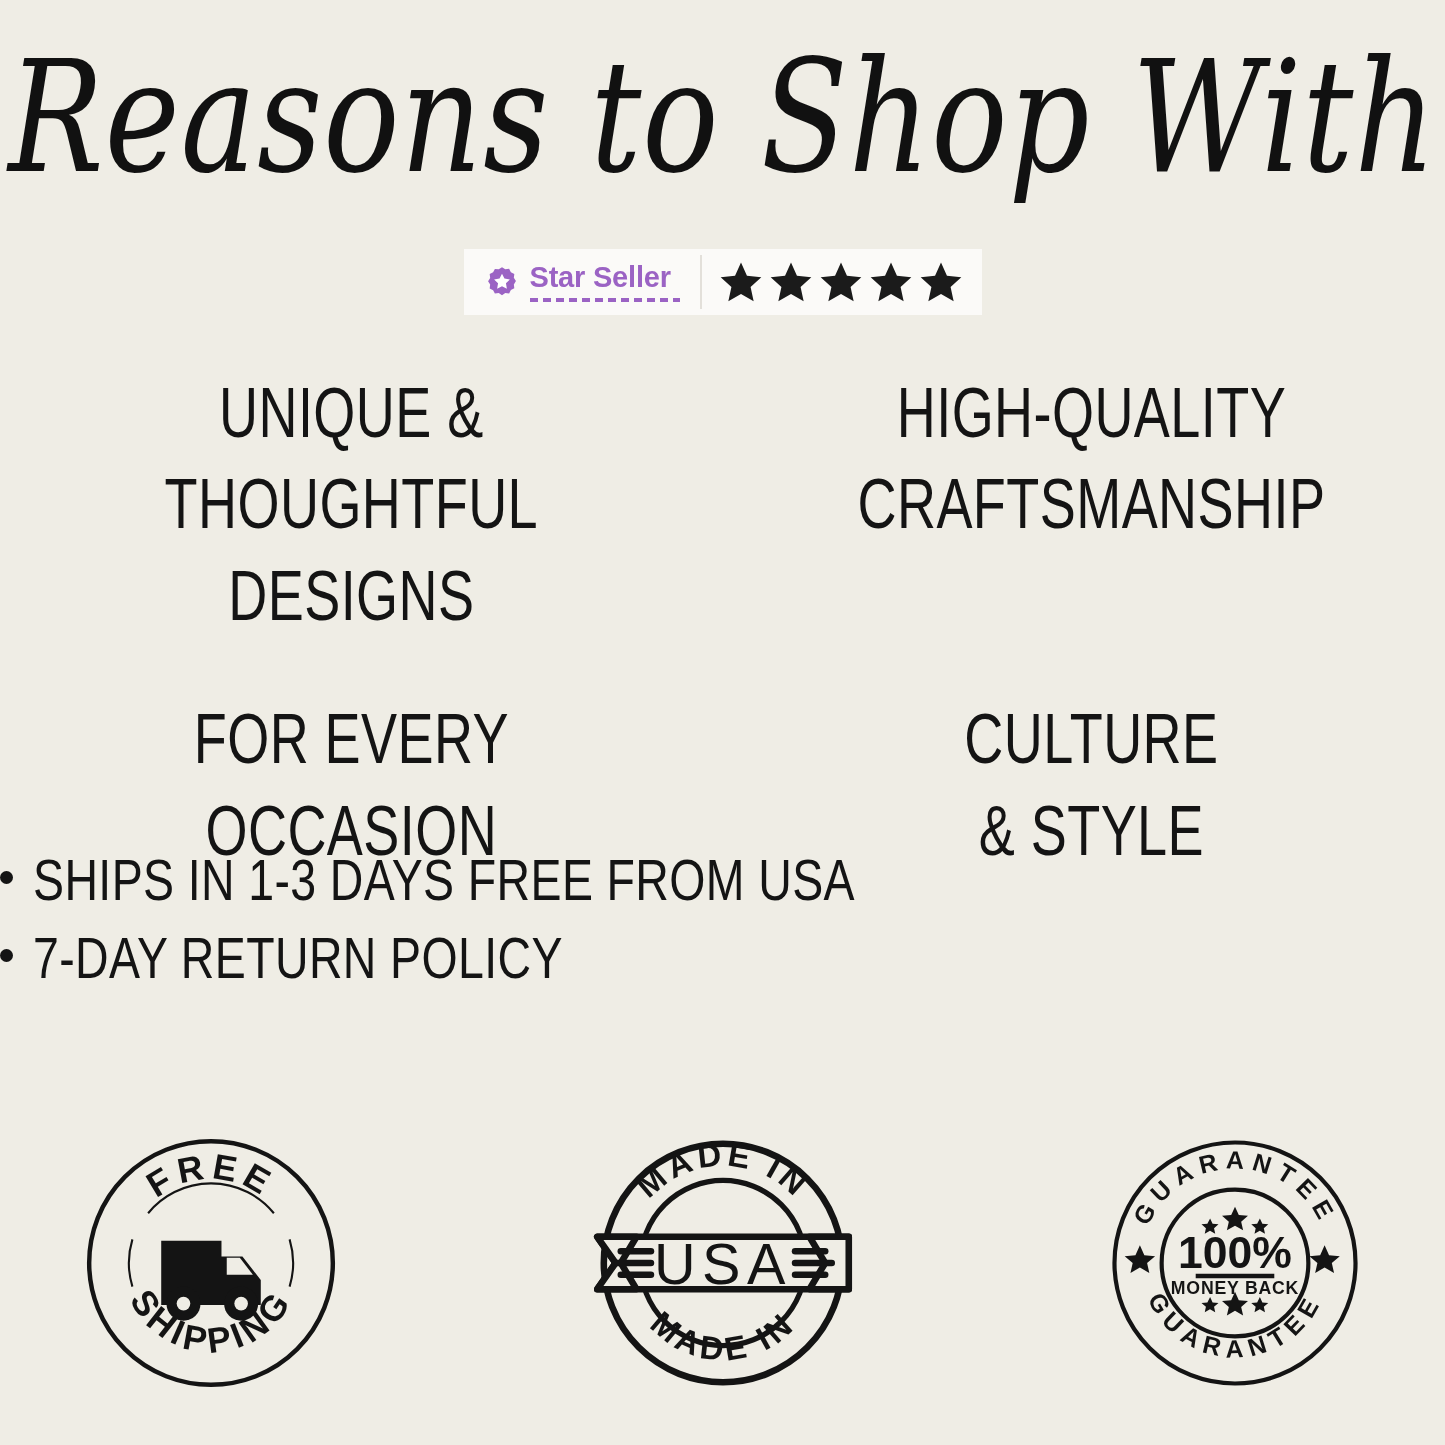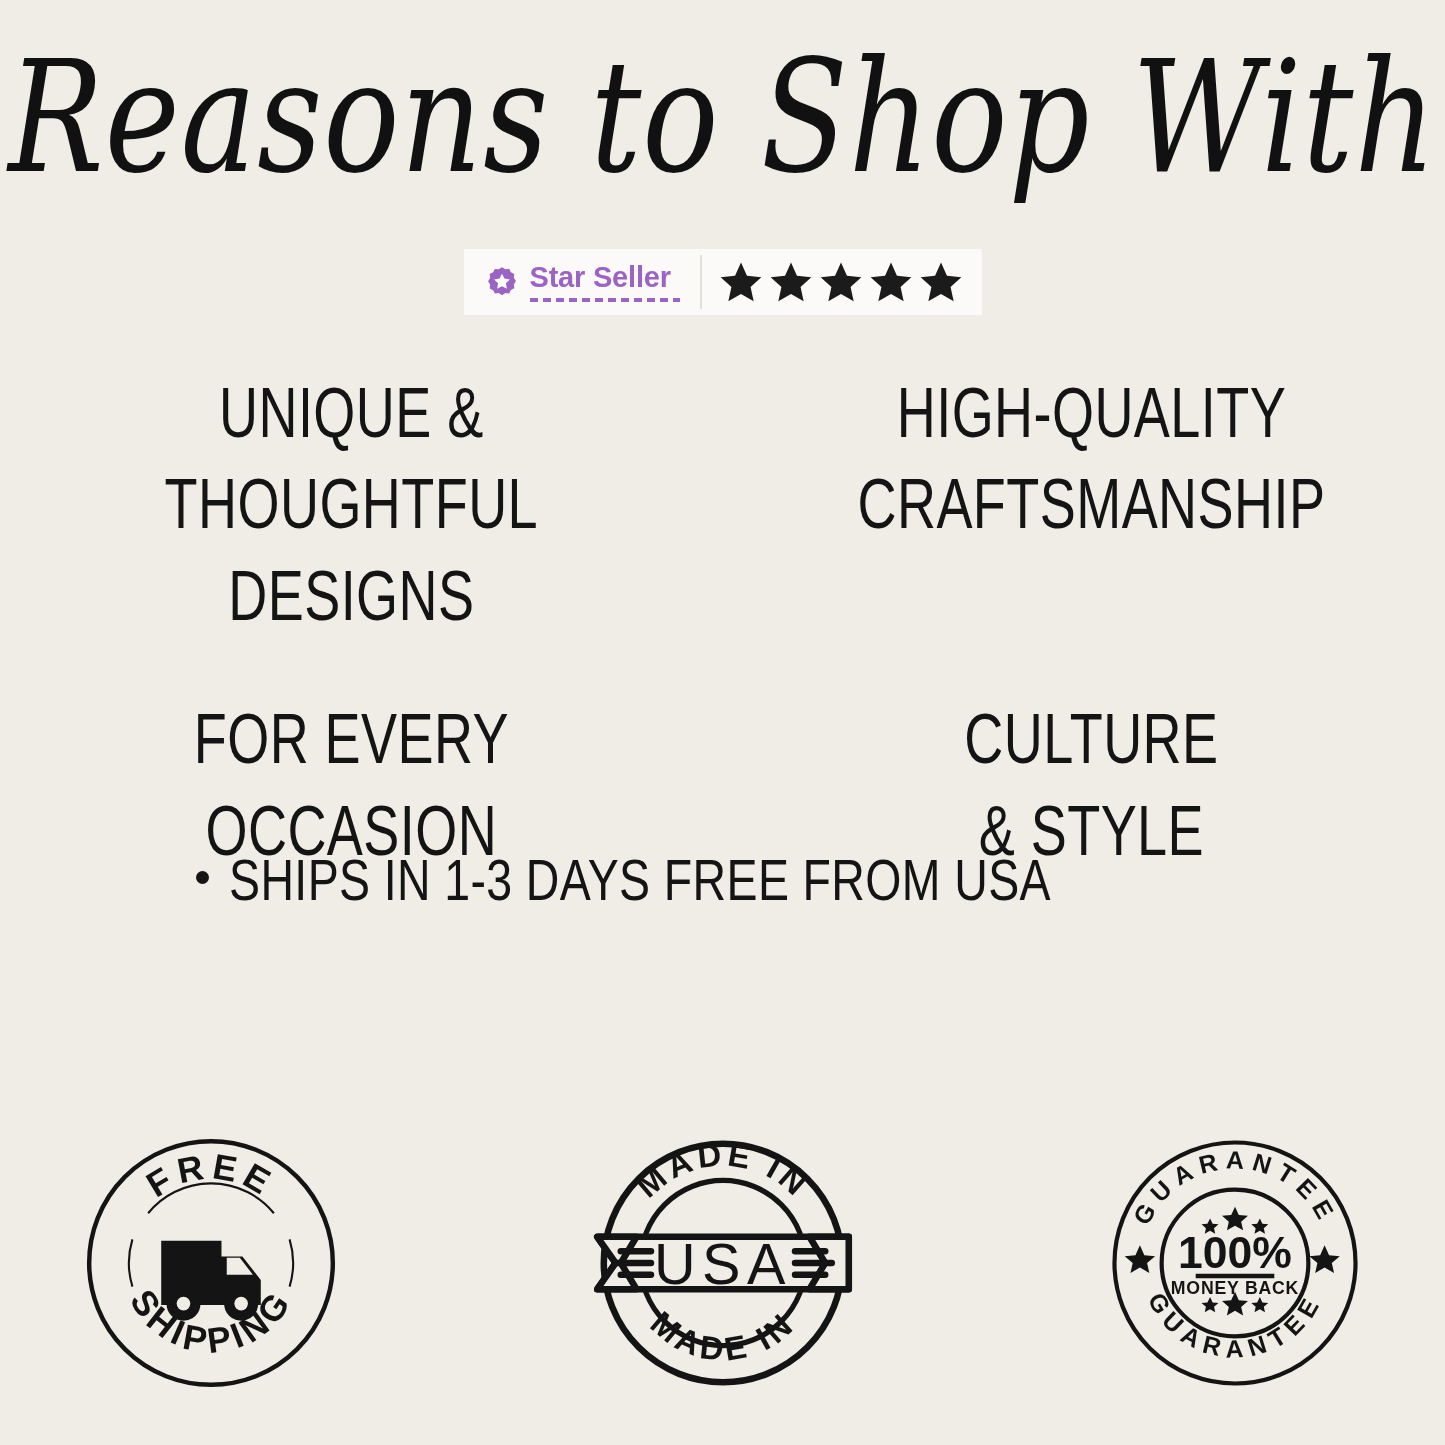--- a/index.html
+++ b/index.html
@@ -136,21 +136,20 @@
   .col-right { padding-left: 16px; }
 
   
   .bullets {
     position: absolute;
     top: 852px;
     left: 0;
     width: 1308px;
     display: flex;
     flex-direction: column;
-    align-items: center;
   }
   .bullets-inner {
     display: flex;
     flex-direction: column;
     gap: 20px;
   }
   .bullet-row {
     display: flex;
     align-items: baseline;
     font-family: "Liberation Sans", sans-serif;
@@ -248,20 +247,24 @@
       <span>CULTURE</span>
       <span class="l2">&amp; STYLE</span>
     </div>
   </div>
 
   <div class="bullets">
     <div class="bullets-inner">
       <div class="bullet-row">
         <span class="bullet-dot"></span>
         <span class="bullet-text">SHIPS IN 1-3  DAYS FREE FROM USA</span>
+      </div>
+      <div class="bullet-row">
+        <span class="bullet-dot"></span>
+        <span class="bullet-text">7-DAY RETURN POLICY</span>
       </div>
     </div>
   </div>
 
   <div class="badges">
 
     <svg class="badge" viewBox="0 0 200 200">
       <defs>
         <path id="fsTop" d="M 36,100 A 64,64 0 0 1 164,100"></path>
         <path id="fsBot" d="M 32,100 A 68,68 0 0 0 168,100"></path>

